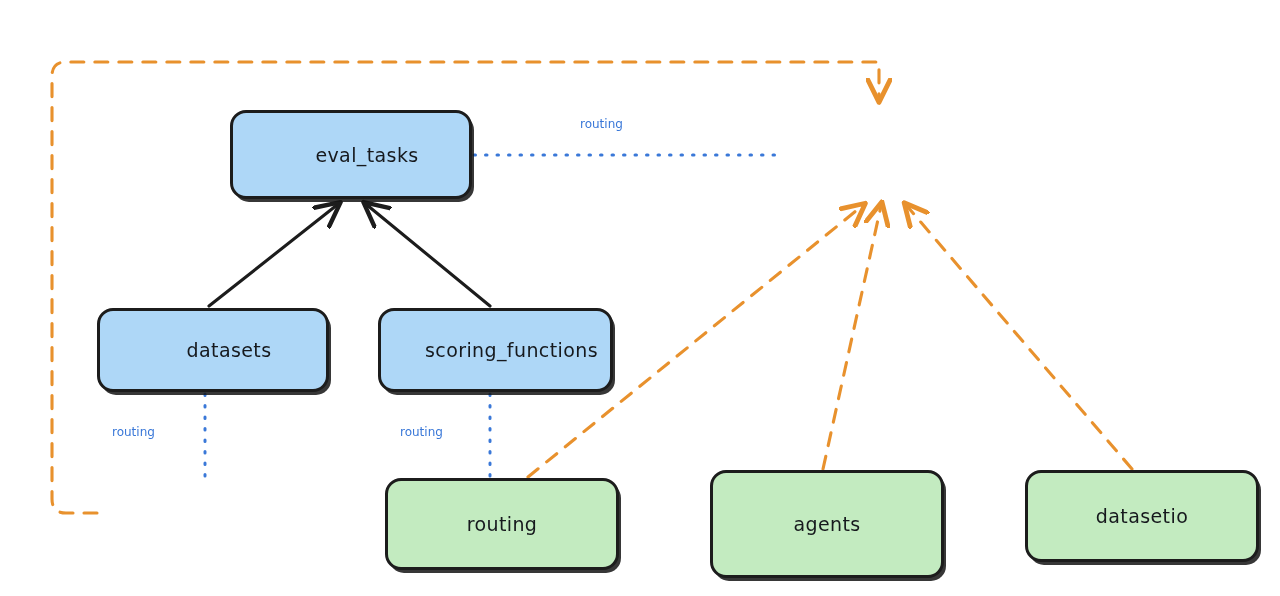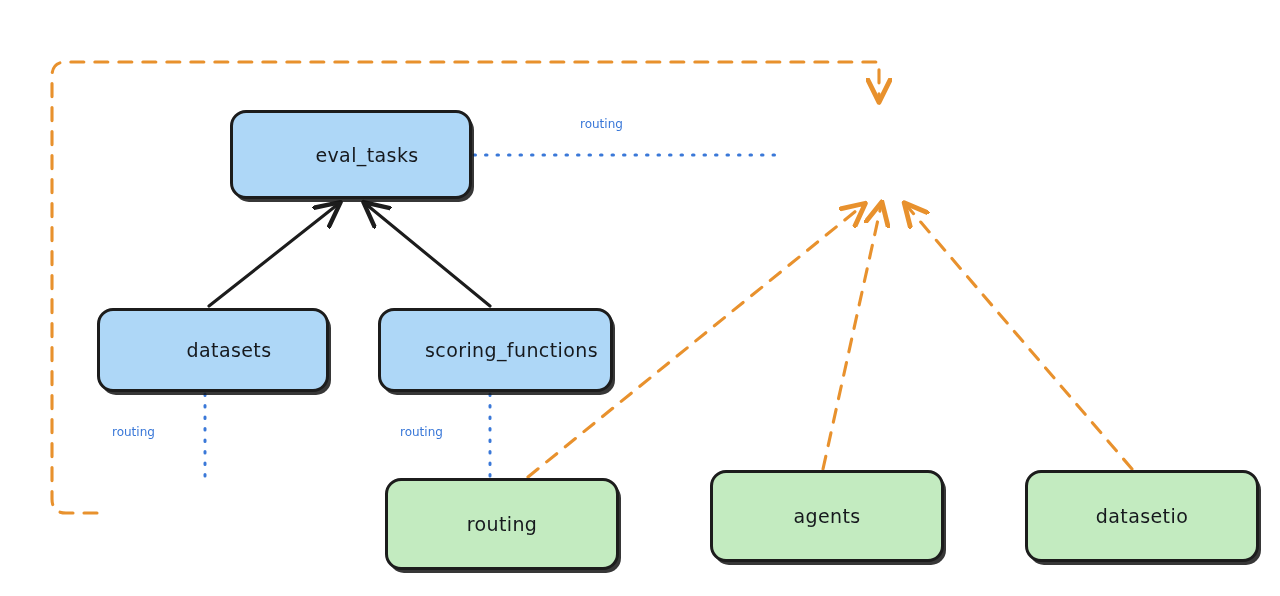--- a/index.html
+++ b/index.html
@@ -99,21 +99,21 @@
 
   <div class="node blue" style="left:378px; top:308px; width:235px; height:84px;">
     <span class="node-label">scoring_functions</span>
   </div>
 
 
   <div class="node green" style="left:385px; top:478px; width:234px; height:92px;">
     <span class="node-label">routing</span>
   </div>
 
-  <div class="node green" style="left:710px; top:470px; width:234px; height:92px;">
+  <div class="node green" style="left:710px; top:470px; width:234px; height:108px;">
     <span class="node-label">agents</span>
   </div>
 
   <div class="node green" style="left:1025px; top:470px; width:234px; height:92px;">
     <span class="node-label">datasetio</span>
   </div>
 
   <div class="edge-label" style="left:580px; top:117px;">routing</div>
 
   <div class="edge-label" style="left:112px; top:425px;">routing</div>

